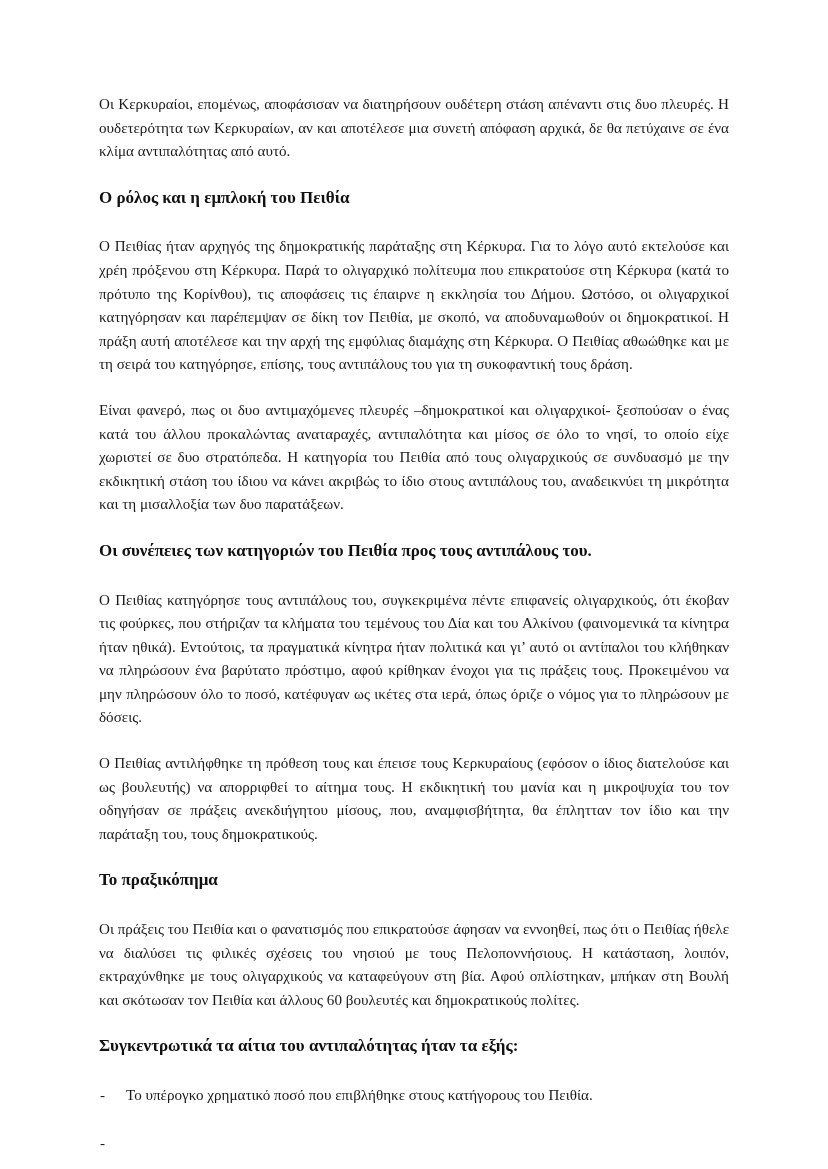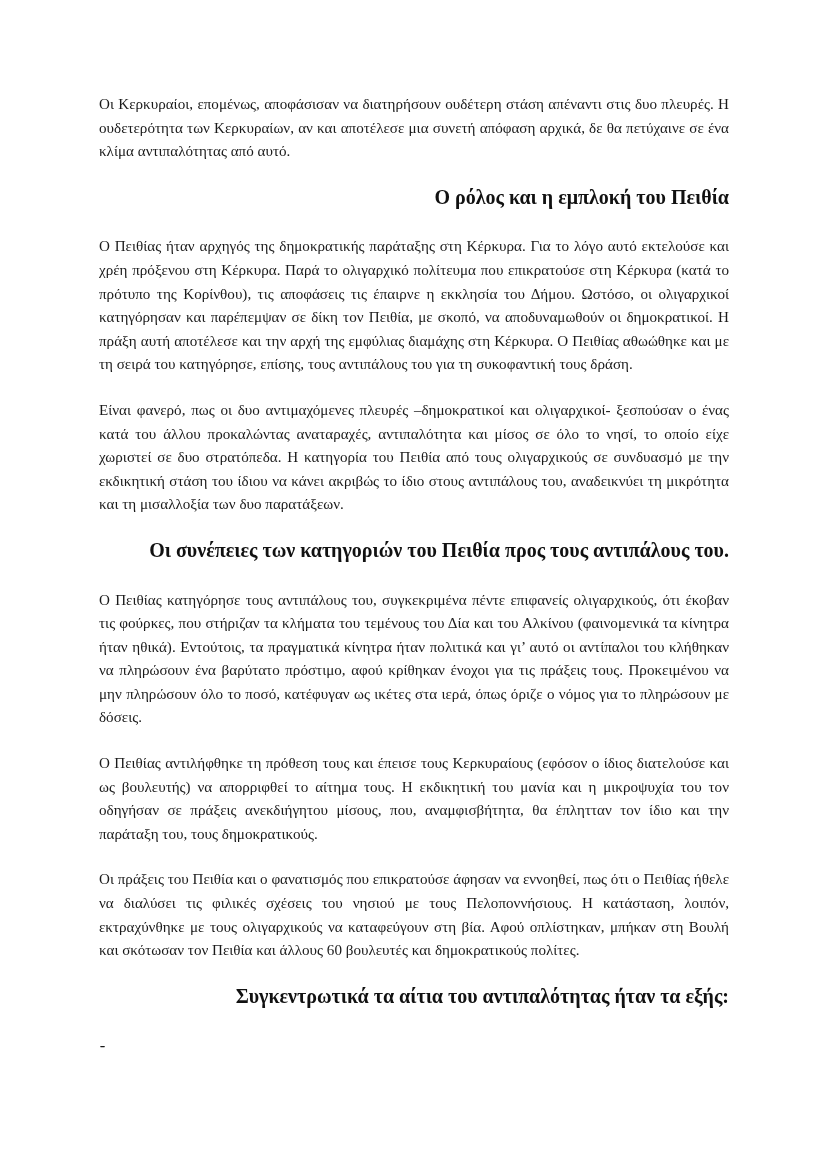--- a/index.html
+++ b/index.html
@@ -28,25 +28,25 @@
     line-height: 23.6px;
     color: #1a1a1a;
     text-align: justify;
     text-justify: inter-word;
     margin: 0 0 22px 0;
     hyphens: none;
     -webkit-hyphens: none;
   }
   .heading {
     font-family: "Liberation Serif", "DejaVu Serif", serif;
-    font-size: 20px;
+    font-size: 17px;
     line-height: 23.6px;
     font-weight: bold;
     color: #111111;
-    text-align: right;
+    text-align: left;
     margin: 0 0 26px 0;
   }
   .heading.spaced-above {
   }
   .list {
     margin: 0;
     padding: 0;
     list-style: none;
   }
   .list-item {
@@ -83,28 +83,30 @@
     <p class="para">Ο Πειθίας ήταν αρχηγός της δημοκρατικής παράταξης στη Κέρκυρα. Για το λόγο αυτό εκτελούσε και χρέη πρόξενου στη Κέρκυρα. Παρά το ολιγαρχικό πολίτευμα που επικρατούσε στη Κέρκυρα (κατά το πρότυπο της Κορίνθου), τις αποφάσεις τις έπαιρνε η εκκλησία του Δήμου. Ωστόσο, οι ολιγαρχικοί κατηγόρησαν και παρέπεμψαν σε δίκη τον Πειθία, με σκοπό, να αποδυναμωθούν οι δημοκρατικοί. Η πράξη αυτή αποτέλεσε και την αρχή της εμφύλιας διαμάχης στη Κέρκυρα. Ο Πειθίας αθωώθηκε και με τη σειρά του κατηγόρησε, επίσης, τους αντιπάλους του για τη συκοφαντική τους δράση.</p>
 
     <p class="para">Είναι φανερό, πως οι δυο αντιμαχόμενες πλευρές –δημοκρατικοί και ολιγαρχικοί- ξεσπούσαν ο ένας κατά του άλλου προκαλώντας αναταραχές, αντιπαλότητα και μίσος σε όλο το νησί, το οποίο είχε χωριστεί σε δυο στρατόπεδα. Η κατηγορία του Πειθία από τους ολιγαρχικούς σε συνδυασμό με την εκδικητική στάση του ίδιου να κάνει ακριβώς το ίδιο στους αντιπάλους του, αναδεικνύει τη μικρότητα και τη μισαλλοξία των δυο παρατάξεων.</p>
 
     <h2 class="heading spaced-above">Οι συνέπειες των κατηγοριών του Πειθία προς τους αντιπάλους του.</h2>
 
     <p class="para">Ο Πειθίας κατηγόρησε τους αντιπάλους του, συγκεκριμένα πέντε επιφανείς ολιγαρχικούς, ότι έκοβαν τις φούρκες, που στήριζαν τα κλήματα του τεμένους του Δία και του Αλκίνου (φαινομενικά τα κίνητρα ήταν ηθικά). Εντούτοις, τα πραγματικά κίνητρα ήταν πολιτικά και γι’ αυτό οι αντίπαλοι του κλήθηκαν να πληρώσουν ένα βαρύτατο πρόστιμο, αφού κρίθηκαν ένοχοι για τις πράξεις τους. Προκειμένου να μην πληρώσουν όλο το ποσό, κατέφυγαν ως ικέτες στα ιερά, όπως όριζε ο νόμος για το πληρώσουν με δόσεις.</p>
 
     <p class="para">Ο Πειθίας αντιλήφθηκε τη πρόθεση τους και έπεισε τους Κερκυραίους (εφόσον ο ίδιος διατελούσε και ως βουλευτής) να απορριφθεί το αίτημα τους. Η εκδικητική του μανία και η μικροψυχία του τον οδηγήσαν σε πράξεις ανεκδιήγητου μίσους, που, αναμφισβήτητα, θα έπλητταν τον ίδιο και την παράταξη του, τους δημοκρατικούς.</p>
 
+    <h2 class="heading spaced-above">Το πραξικόπημα</h2>
 
     <p class="para">Οι πράξεις του Πειθία και ο φανατισμός που επικρατούσε άφησαν να εννοηθεί, πως ότι ο Πειθίας ήθελε να διαλύσει τις φιλικές σχέσεις του νησιού με τους Πελοποννήσιους. Η κατάσταση, λοιπόν, εκτραχύνθηκε με τους ολιγαρχικούς να καταφεύγουν στη βία. Αφού οπλίστηκαν, μπήκαν στη Βουλή και σκότωσαν τον Πειθία και άλλους 60 βουλευτές και δημοκρατικούς πολίτες.</p>
 
     <h2 class="heading spaced-above">Συγκεντρωτικά τα αίτια του αντιπαλότητας ήταν τα εξής:</h2>
 
     <ul class="list">
       <li class="list-item">
         <span class="marker">-</span>
+        <span class="item-text">Το υπέρογκο χρηματικό ποσό που επιβλήθηκε στους κατήγορους του Πειθία.</span>
       </li>
       <li class="list-item">
         <span class="marker">-</span>
       </li>
     </ul>
 
   </div>
 </div>
 
 </body></html>

